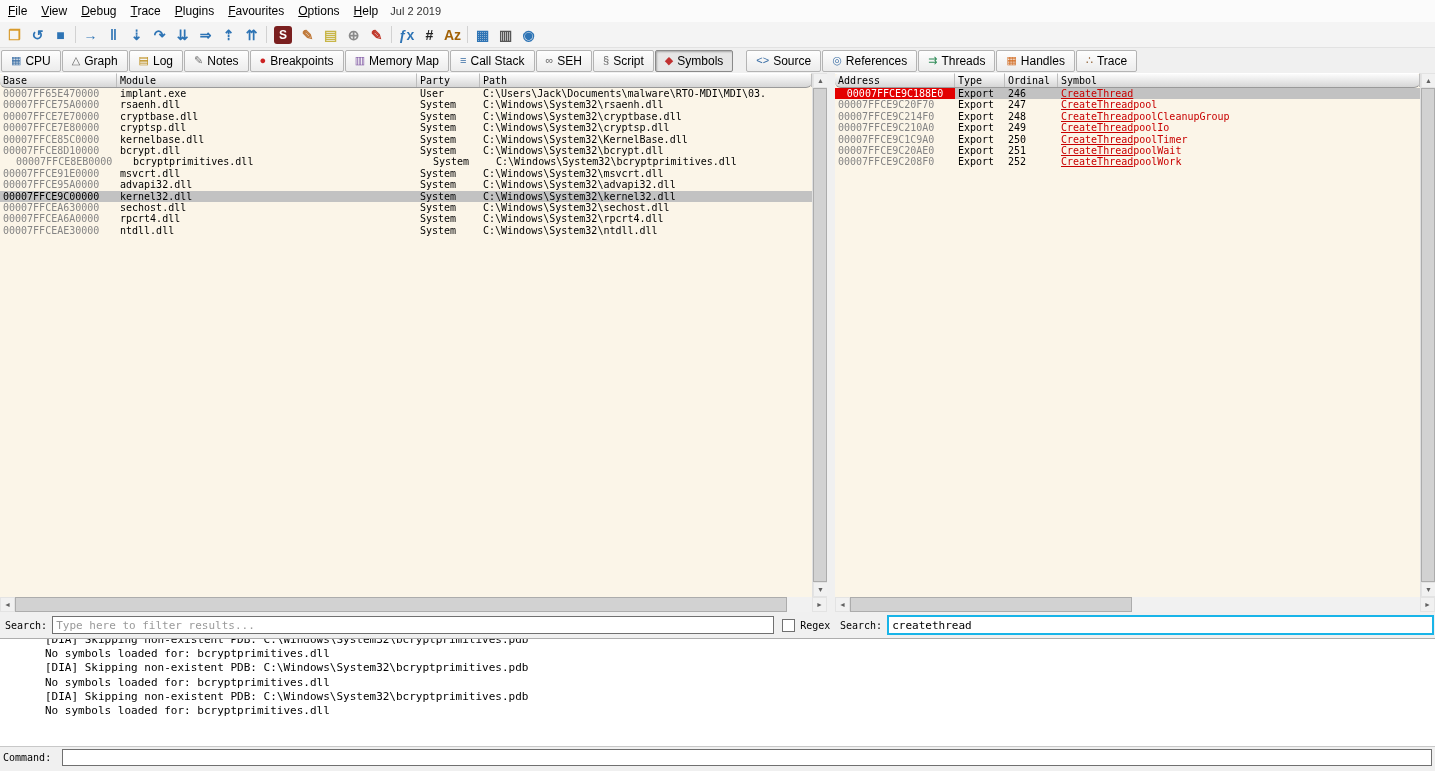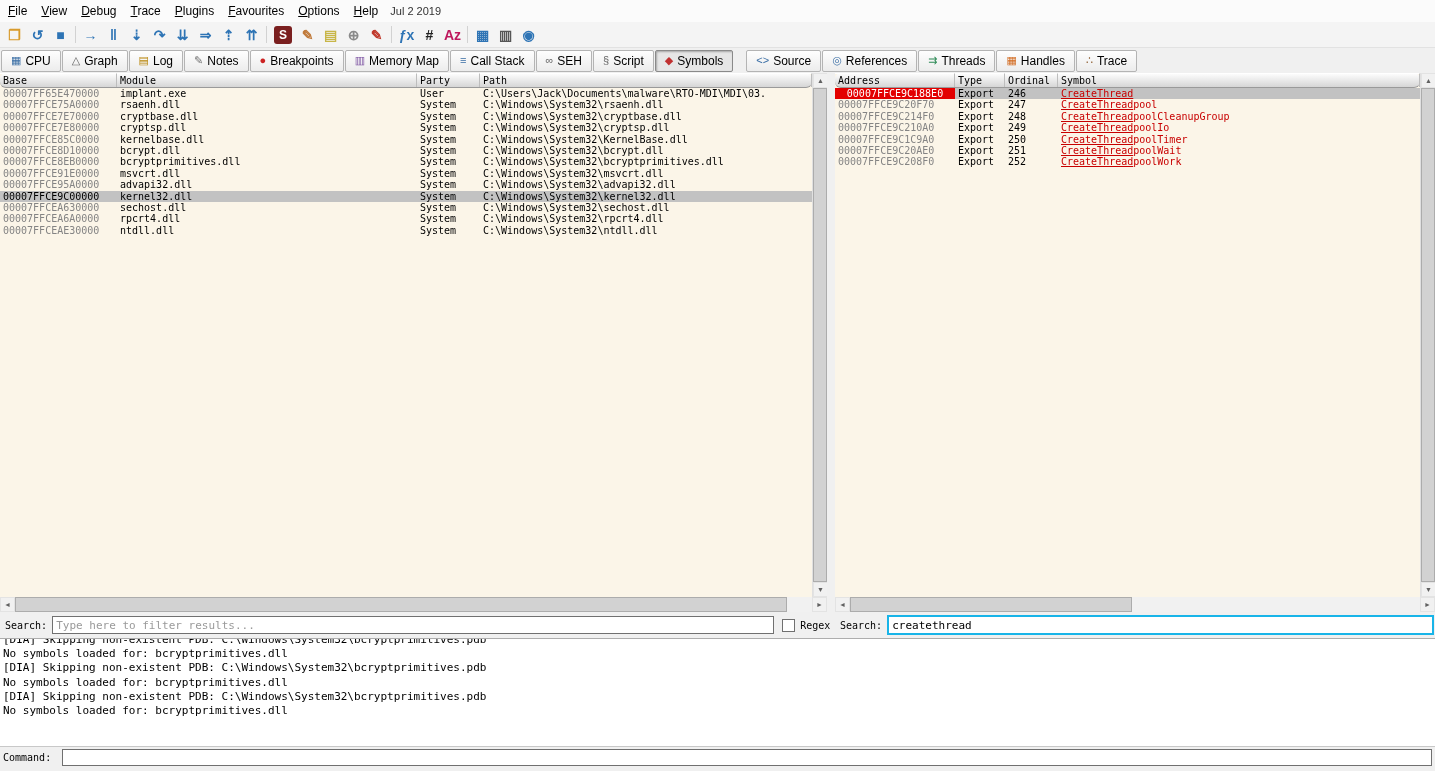--- a/index.html
+++ b/index.html
@@ -54,21 +54,21 @@
   .search-left{width:835px;display:flex;align-items:center;flex:0 0 auto;}
   .search-right{flex:1;display:flex;align-items:center;}
   .search-label{padding:0 5px;white-space:nowrap;}
   input{font-family:"DejaVu Sans Mono",monospace;font-size:11px;outline:none;}
   .module-search-input{width:722px;height:18px;border:1px solid #707070;padding:1px 3px;background:#FFF;}
   .module-search-input::placeholder{color:#9A9A9A;}
   .regex-box{width:13px;height:13px;border:1px solid #707070;background:#FFF;margin:0 5px 0 8px;flex:0 0 auto;}
   .symbol-search-input{flex:1;height:20px;border:2px solid var(--focus-border,#18B4E8);padding:1px 3px;margin-right:1px;background:#FFF;color:#000;}
 
   .log{flex:1;background:#FFF;border-top:1px solid #ADADAD;font-family:"DejaVu Sans Mono",monospace;font-size:11px;overflow:hidden;padding:0 3px;}
-  .log-inner{margin-top:-6px;}
+  .log-inner{margin-top:-6px;margin-left:42px;}
   .log-line{height:14.2px;line-height:14.2px;white-space:pre;color:#000;}
 
   .command-row{height:25px;display:flex;align-items:center;background:#F0F0F0;border-top:1px solid #C8C8C8;padding:0 3px 4px 3px;font-family:"DejaVu Sans Mono",monospace;font-size:10px;flex:0 0 auto;}
   .command-label{padding-right:11px;white-space:nowrap;}
   .command-input{flex:1;height:17px;border:1px solid #707070;background:#FFF;padding:1px 3px;}
 </style>
 </head>
 <body>
 
 <div class="menubar">
@@ -100,21 +100,21 @@
     <div class="tool-btn" style="color: rgb(46, 116, 181);">⇈</div>
     <div class="tool-sep"></div>
     <div class="tool-btn boxed" style="color: rgb(255, 255, 255); background: rgb(122, 31, 31);">S</div>
     <div class="tool-btn" style="color: rgb(192, 122, 58);">✎</div>
     <div class="tool-btn" style="color: rgb(200, 182, 72);">▤</div>
     <div class="tool-btn" style="color: rgb(138, 138, 138);">⊕</div>
     <div class="tool-btn" style="color: rgb(192, 57, 43);">✎</div>
     <div class="tool-sep"></div>
     <div class="tool-btn" style="color: rgb(46, 116, 181);">ƒx</div>
     <div class="tool-btn" style="color: rgb(34, 34, 34);">#</div>
-    <div class="tool-btn" style="color: #be185d;">Az</div>
+    <div class="tool-btn" style="color: #a16207;">Az</div>
     <div class="tool-sep"></div>
     <div class="tool-btn" style="color: rgb(46, 116, 181);">▦</div>
     <div class="tool-btn" style="color: rgb(85, 85, 85);">▥</div>
     <div class="tool-btn" style="color: rgb(46, 116, 181);">◉</div>
   </div>
 
 <div class="tabbar">
     <div class="tab">
       <span class="tab-icon" style="color: rgb(58, 110, 165);">▦</span>
       <span class="tab-label">CPU</span>
@@ -186,21 +186,21 @@
           <div class="th" style="width: 63px;">Party</div>
           <div class="th" style="width: 332px;">Path</div>
         </div>
       <div class="tbody">
           <div class="tr"><div class="td addr" style="width: 117px;">00007FF65E470000</div><div class="td" style="width: 300px;">implant.exe</div><div class="td" style="width: 63px;">User</div><div class="td" style="width: 332px;">C:\Users\Jack\Documents\malware\RTO-MDI\MDI\03.</div></div>
           <div class="tr"><div class="td addr" style="width: 117px;">00007FFCE75A0000</div><div class="td" style="width: 300px;">rsaenh.dll</div><div class="td" style="width: 63px;">System</div><div class="td" style="width: 332px;">C:\Windows\System32\rsaenh.dll</div></div>
           <div class="tr"><div class="td addr" style="width: 117px;">00007FFCE7E70000</div><div class="td" style="width: 300px;">cryptbase.dll</div><div class="td" style="width: 63px;">System</div><div class="td" style="width: 332px;">C:\Windows\System32\cryptbase.dll</div></div>
           <div class="tr"><div class="td addr" style="width: 117px;">00007FFCE7E80000</div><div class="td" style="width: 300px;">cryptsp.dll</div><div class="td" style="width: 63px;">System</div><div class="td" style="width: 332px;">C:\Windows\System32\cryptsp.dll</div></div>
           <div class="tr"><div class="td addr" style="width: 117px;">00007FFCE85C0000</div><div class="td" style="width: 300px;">kernelbase.dll</div><div class="td" style="width: 63px;">System</div><div class="td" style="width: 332px;">C:\Windows\System32\KernelBase.dll</div></div>
           <div class="tr"><div class="td addr" style="width: 117px;">00007FFCE8D10000</div><div class="td" style="width: 300px;">bcrypt.dll</div><div class="td" style="width: 63px;">System</div><div class="td" style="width: 332px;">C:\Windows\System32\bcrypt.dll</div></div>
-          <div class="tr"><div class="td addr" style="width: 117px;">00007FFCE8EB0000</div><div class="td" style="width: 300px;">bcryptprimitives.dll</div><div class="td" style="width: 63px;">System</div><div class="td" style="width: 332px;">C:\Windows\System32\bcryptprimitives.dll</div></div>
+          <div class="tr"><div class="td addr" style="width: 117px; margin-left: 13px;">00007FFCE8EB0000</div><div class="td" style="width: 300px;">bcryptprimitives.dll</div><div class="td" style="width: 63px;">System</div><div class="td" style="width: 332px;">C:\Windows\System32\bcryptprimitives.dll</div></div>
           <div class="tr"><div class="td addr" style="width: 117px;">00007FFCE91E0000</div><div class="td" style="width: 300px;">msvcrt.dll</div><div class="td" style="width: 63px;">System</div><div class="td" style="width: 332px;">C:\Windows\System32\msvcrt.dll</div></div>
           <div class="tr"><div class="td addr" style="width: 117px;">00007FFCE95A0000</div><div class="td" style="width: 300px;">advapi32.dll</div><div class="td" style="width: 63px;">System</div><div class="td" style="width: 332px;">C:\Windows\System32\advapi32.dll</div></div>
           <div class="tr selected"><div class="td addr" style="width: 117px;">00007FFCE9C00000</div><div class="td" style="width: 300px;">kernel32.dll</div><div class="td" style="width: 63px;">System</div><div class="td" style="width: 332px;">C:\Windows\System32\kernel32.dll</div></div>
           <div class="tr"><div class="td addr" style="width: 117px;">00007FFCEA630000</div><div class="td" style="width: 300px;">sechost.dll</div><div class="td" style="width: 63px;">System</div><div class="td" style="width: 332px;">C:\Windows\System32\sechost.dll</div></div>
           <div class="tr"><div class="td addr" style="width: 117px;">00007FFCEA6A0000</div><div class="td" style="width: 300px;">rpcrt4.dll</div><div class="td" style="width: 63px;">System</div><div class="td" style="width: 332px;">C:\Windows\System32\rpcrt4.dll</div></div>
           <div class="tr"><div class="td addr" style="width: 117px;">00007FFCEAE30000</div><div class="td" style="width: 300px;">ntdll.dll</div><div class="td" style="width: 63px;">System</div><div class="td" style="width: 332px;">C:\Windows\System32\ntdll.dll</div></div>
         </div>
     </div>
     <div class="vscroll">
       <div class="sbtn">▲</div>

